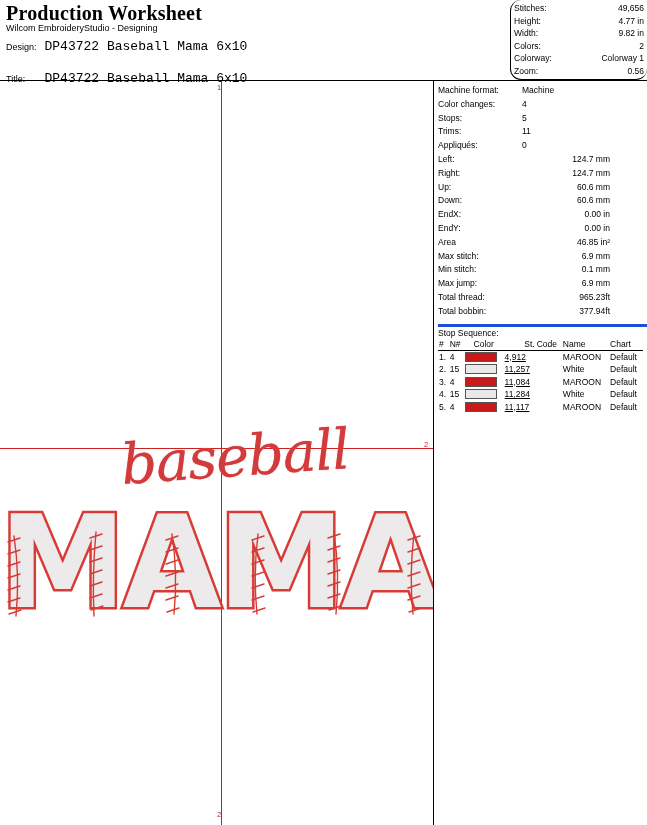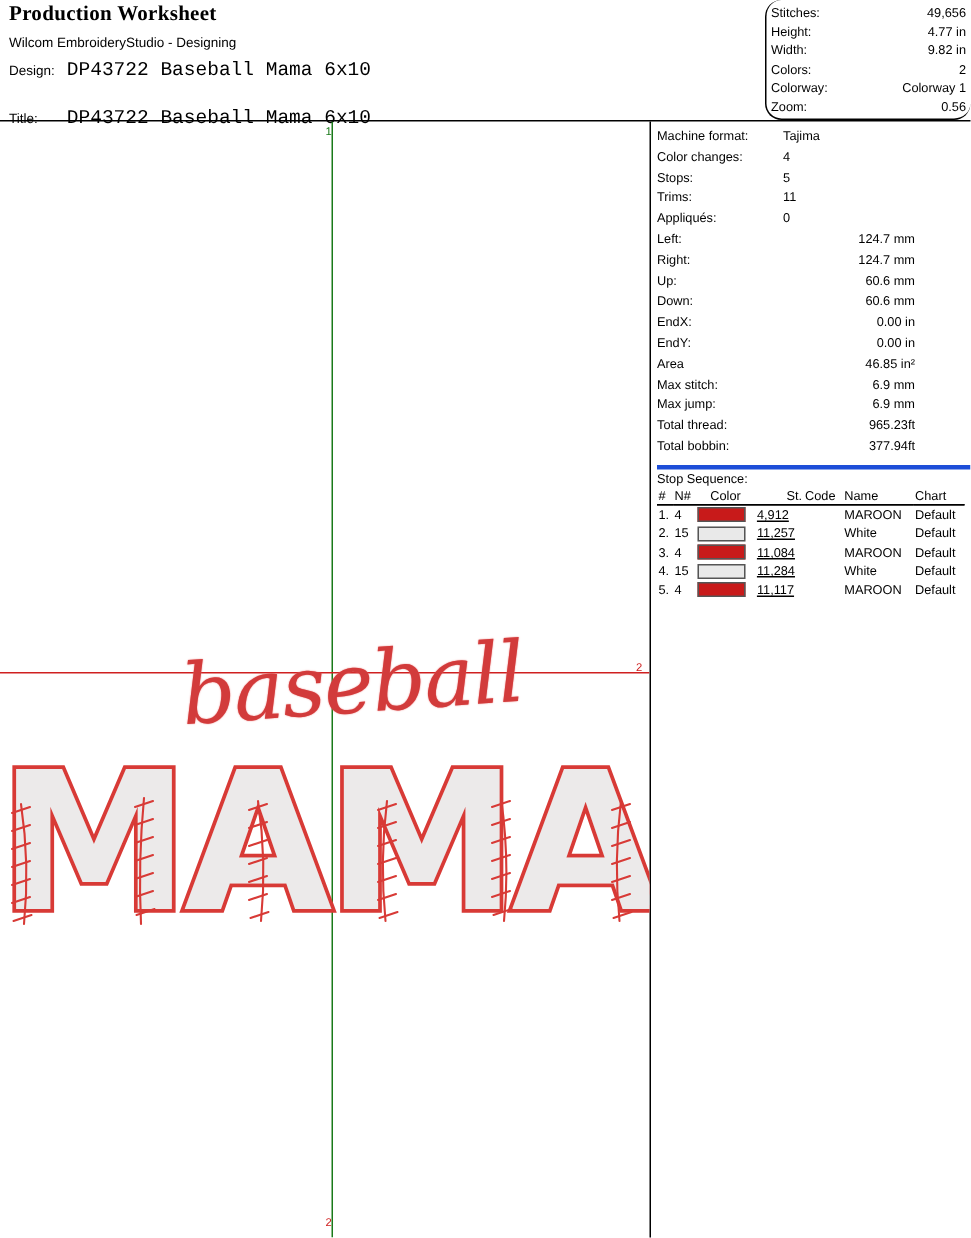--- a/index.html
+++ b/index.html
@@ -28,21 +28,21 @@
     left: 0; top: 0;
     width: 647px;
     height: 80px;
     box-sizing: border-box;
   }
   .hdr-title {
     position: absolute;
     left: 6px; top: 2px;
     font-family: "Liberation Serif", serif;
     font-weight: bold;
-    font-size: 14px;
+    font-size: 20px;
     letter-spacing: 0.2px;
   }
   .hdr-sub {
     position: absolute;
     left: 6px; top: 23px;
     font-size: 9px;
   }
   .hdr-row {
     position: absolute;
     left: 6px;
@@ -330,21 +330,21 @@
           </g>
         </svg>
       </div>
     </div>
   </div>
 
   <div class="body-right">
 
     <div class="rrow">
         <span class="rkey">Machine format:</span>
-        <span class="rval lft">Tajima</span>
+        <span class="rval lft">Machine</span>
       </div>
     <div class="rrow">
         <span class="rkey">Color changes:</span>
         <span class="rval lft">4</span>
       </div>
     <div class="rrow">
         <span class="rkey">Stops:</span>
         <span class="rval lft">5</span>
       </div>
     <div class="rrow">
@@ -379,20 +379,24 @@
         <span class="rkey">EndY:</span>
         <span class="rval">0.00 in</span>
       </div>
     <div class="rrow">
         <span class="rkey">Area</span>
         <span class="rval">46.85 in²</span>
       </div>
     <div class="rrow">
         <span class="rkey">Max stitch:</span>
         <span class="rval">6.9 mm</span>
+      </div>
+    <div class="rrow">
+        <span class="rkey">Min stitch:</span>
+        <span class="rval">0.1 mm</span>
       </div>
     <div class="rrow">
         <span class="rkey">Max jump:</span>
         <span class="rval">6.9 mm</span>
       </div>
     <div class="rrow">
         <span class="rkey">Total thread:</span>
         <span class="rval">965.23ft</span>
       </div>
     <div class="rrow">

